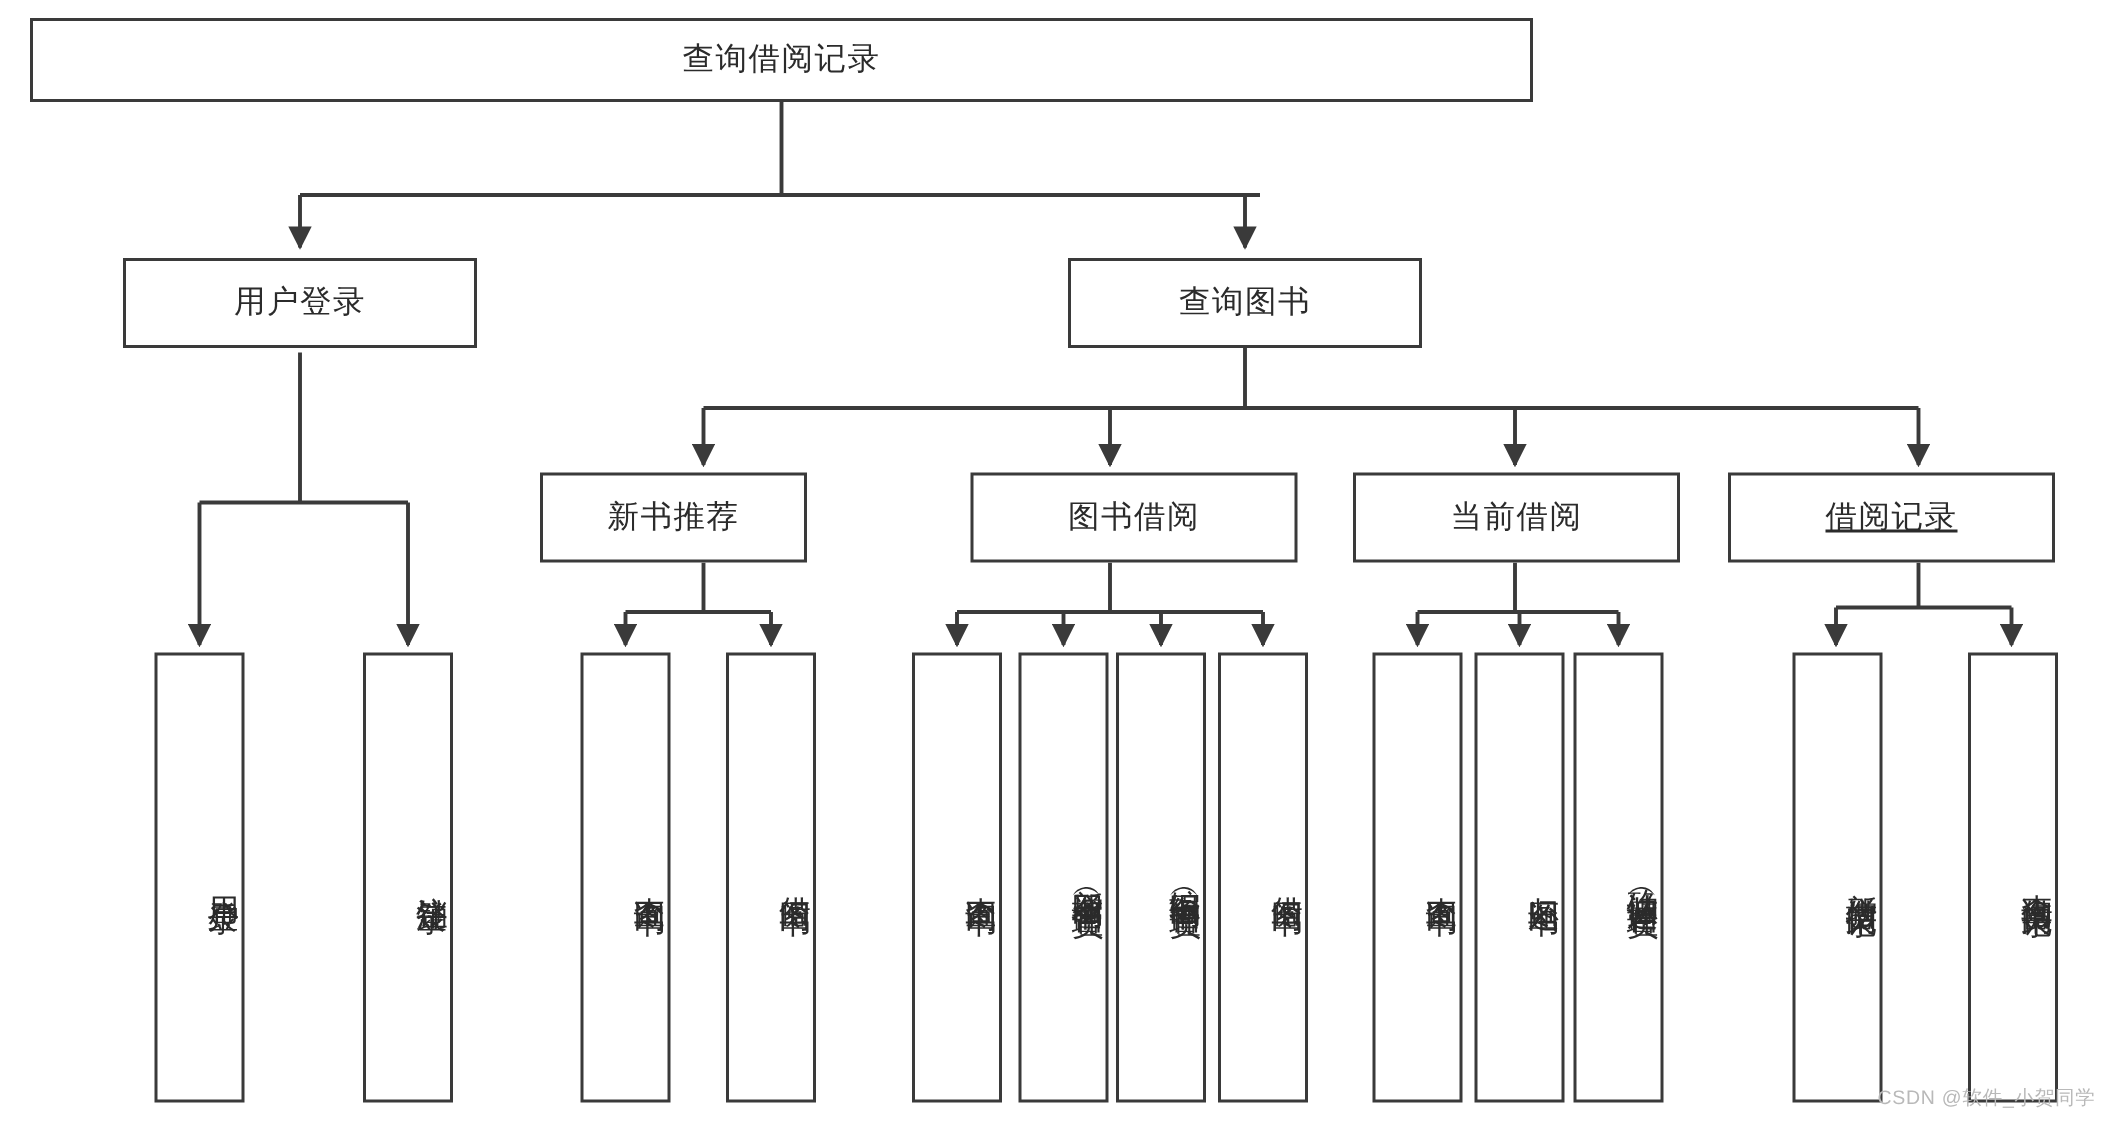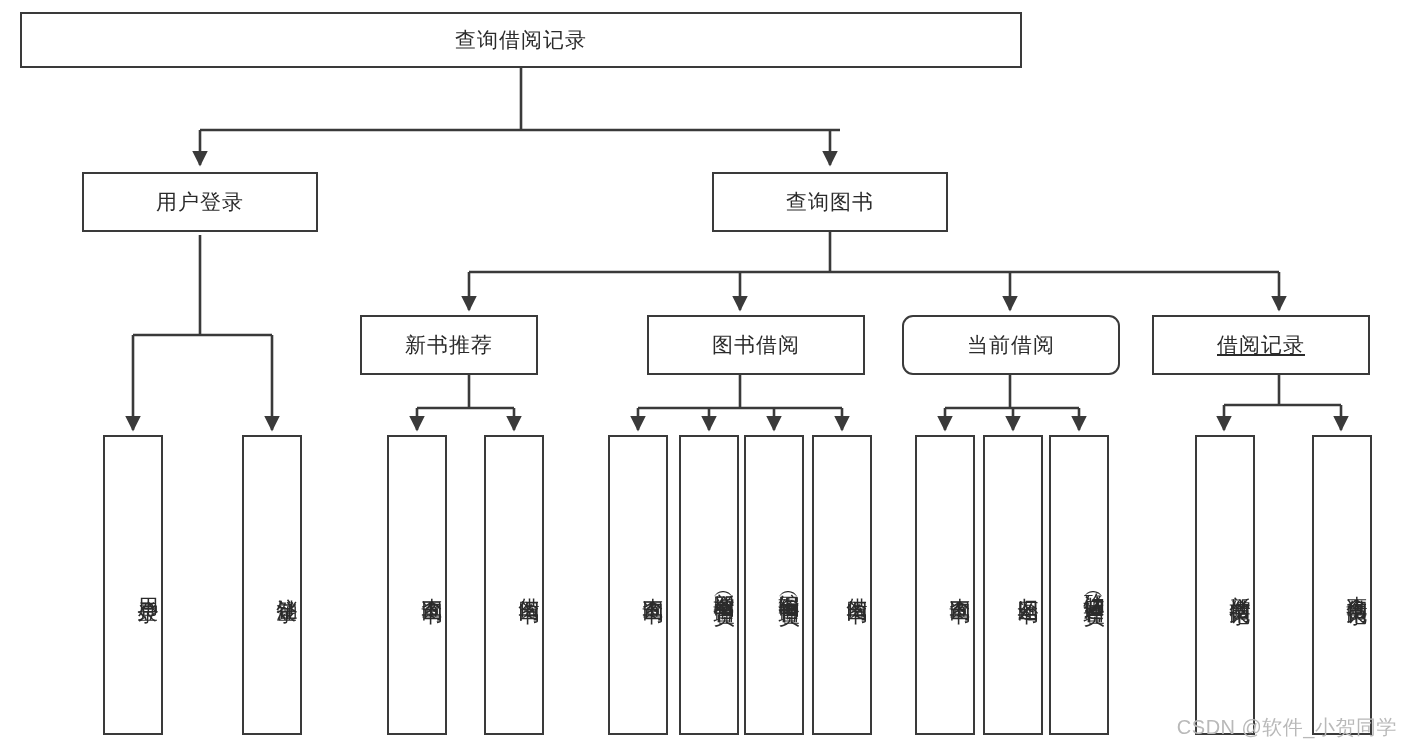--- a/index.html
+++ b/index.html
@@ -53,21 +53,21 @@
     white-space: nowrap;
   }
   .nlabel {
     display: block;
     text-align: center;
   }
   #watermark {
     position: absolute;
     right: 8px;
     bottom: 6px;
-    font-size: 20px;
+    font-size: 13px;
     color: #b9b9b9;
     letter-spacing: 0.5px;
     user-select: none;
     white-space: nowrap;
   }
 </style>
 </head>
 <body>
 
 <div id="canvas">
@@ -135,21 +135,21 @@
   </div>
 
   <div class="node" style="left:360px; top:315px; width:178px; height:60px;">
     <span class="nlabel">新书推荐</span>
   </div>
 
   <div class="node" style="left:631px; top:315px; width:218px; height:60px;margin-left:16px;">
     <span class="nlabel">图书借阅</span>
   </div>
 
-  <div class="node" style="left:902px; top:315px; width:218px; height:60px;border-radius:11px;">
+  <div class="node" style="left:902px; top:315px; width:218px; height:60px;">
     <span class="nlabel">当前借阅</span>
   </div>
 
   <div class="node" style="left:1152px; top:315px; width:218px; height:60px;text-decoration:underline;">
     <span class="nlabel">借阅记录</span>
   </div>
 
   <div class="node vert" style="left:103px; top:435px; width:60px; height:300px;">
     <span class="nlabel">用户登录</span>
   </div>

